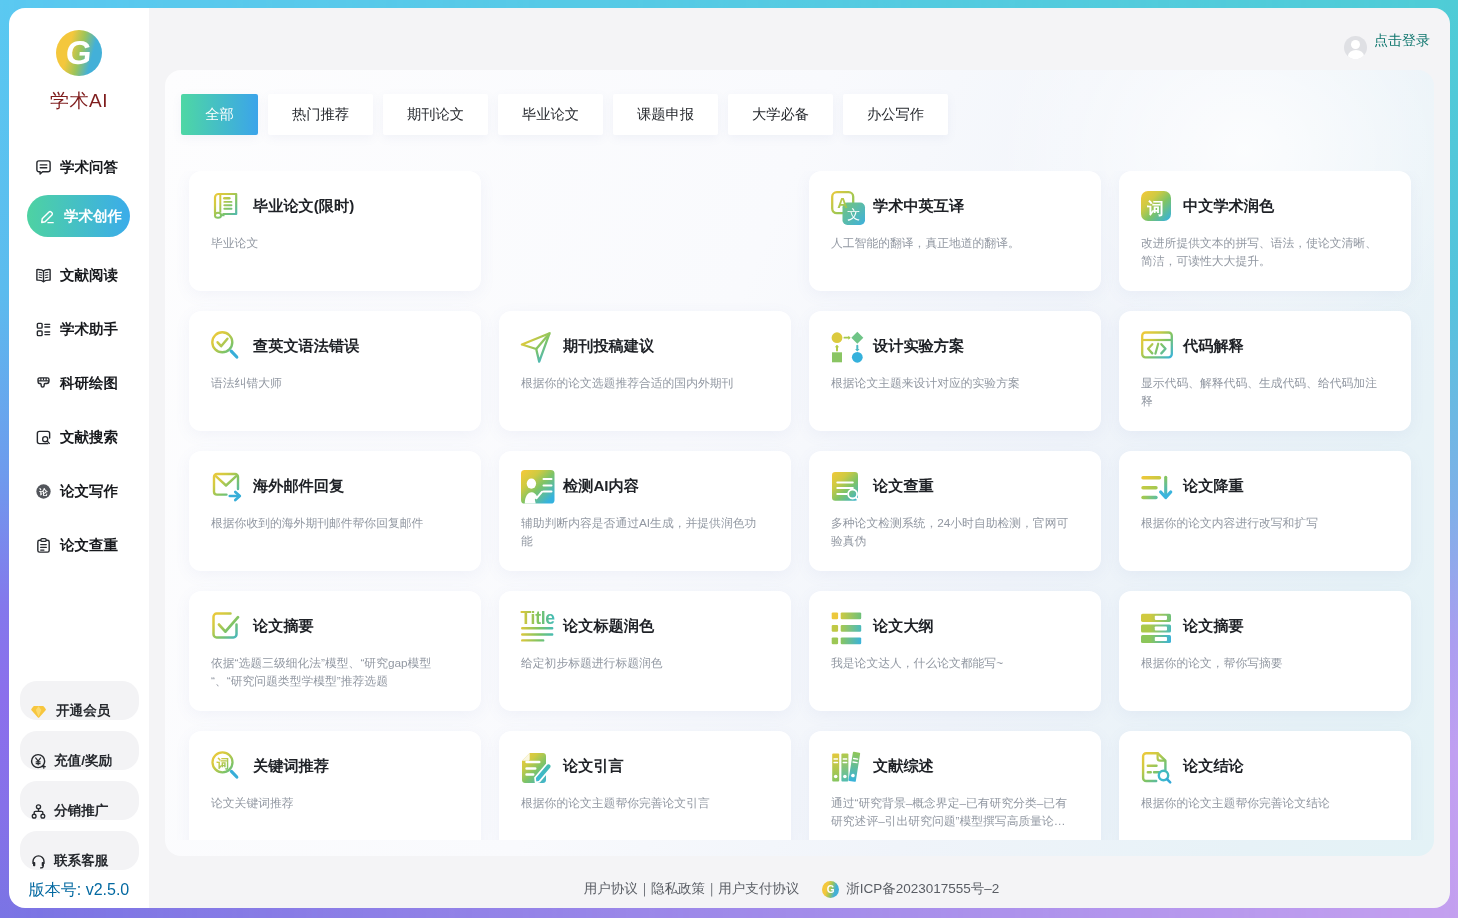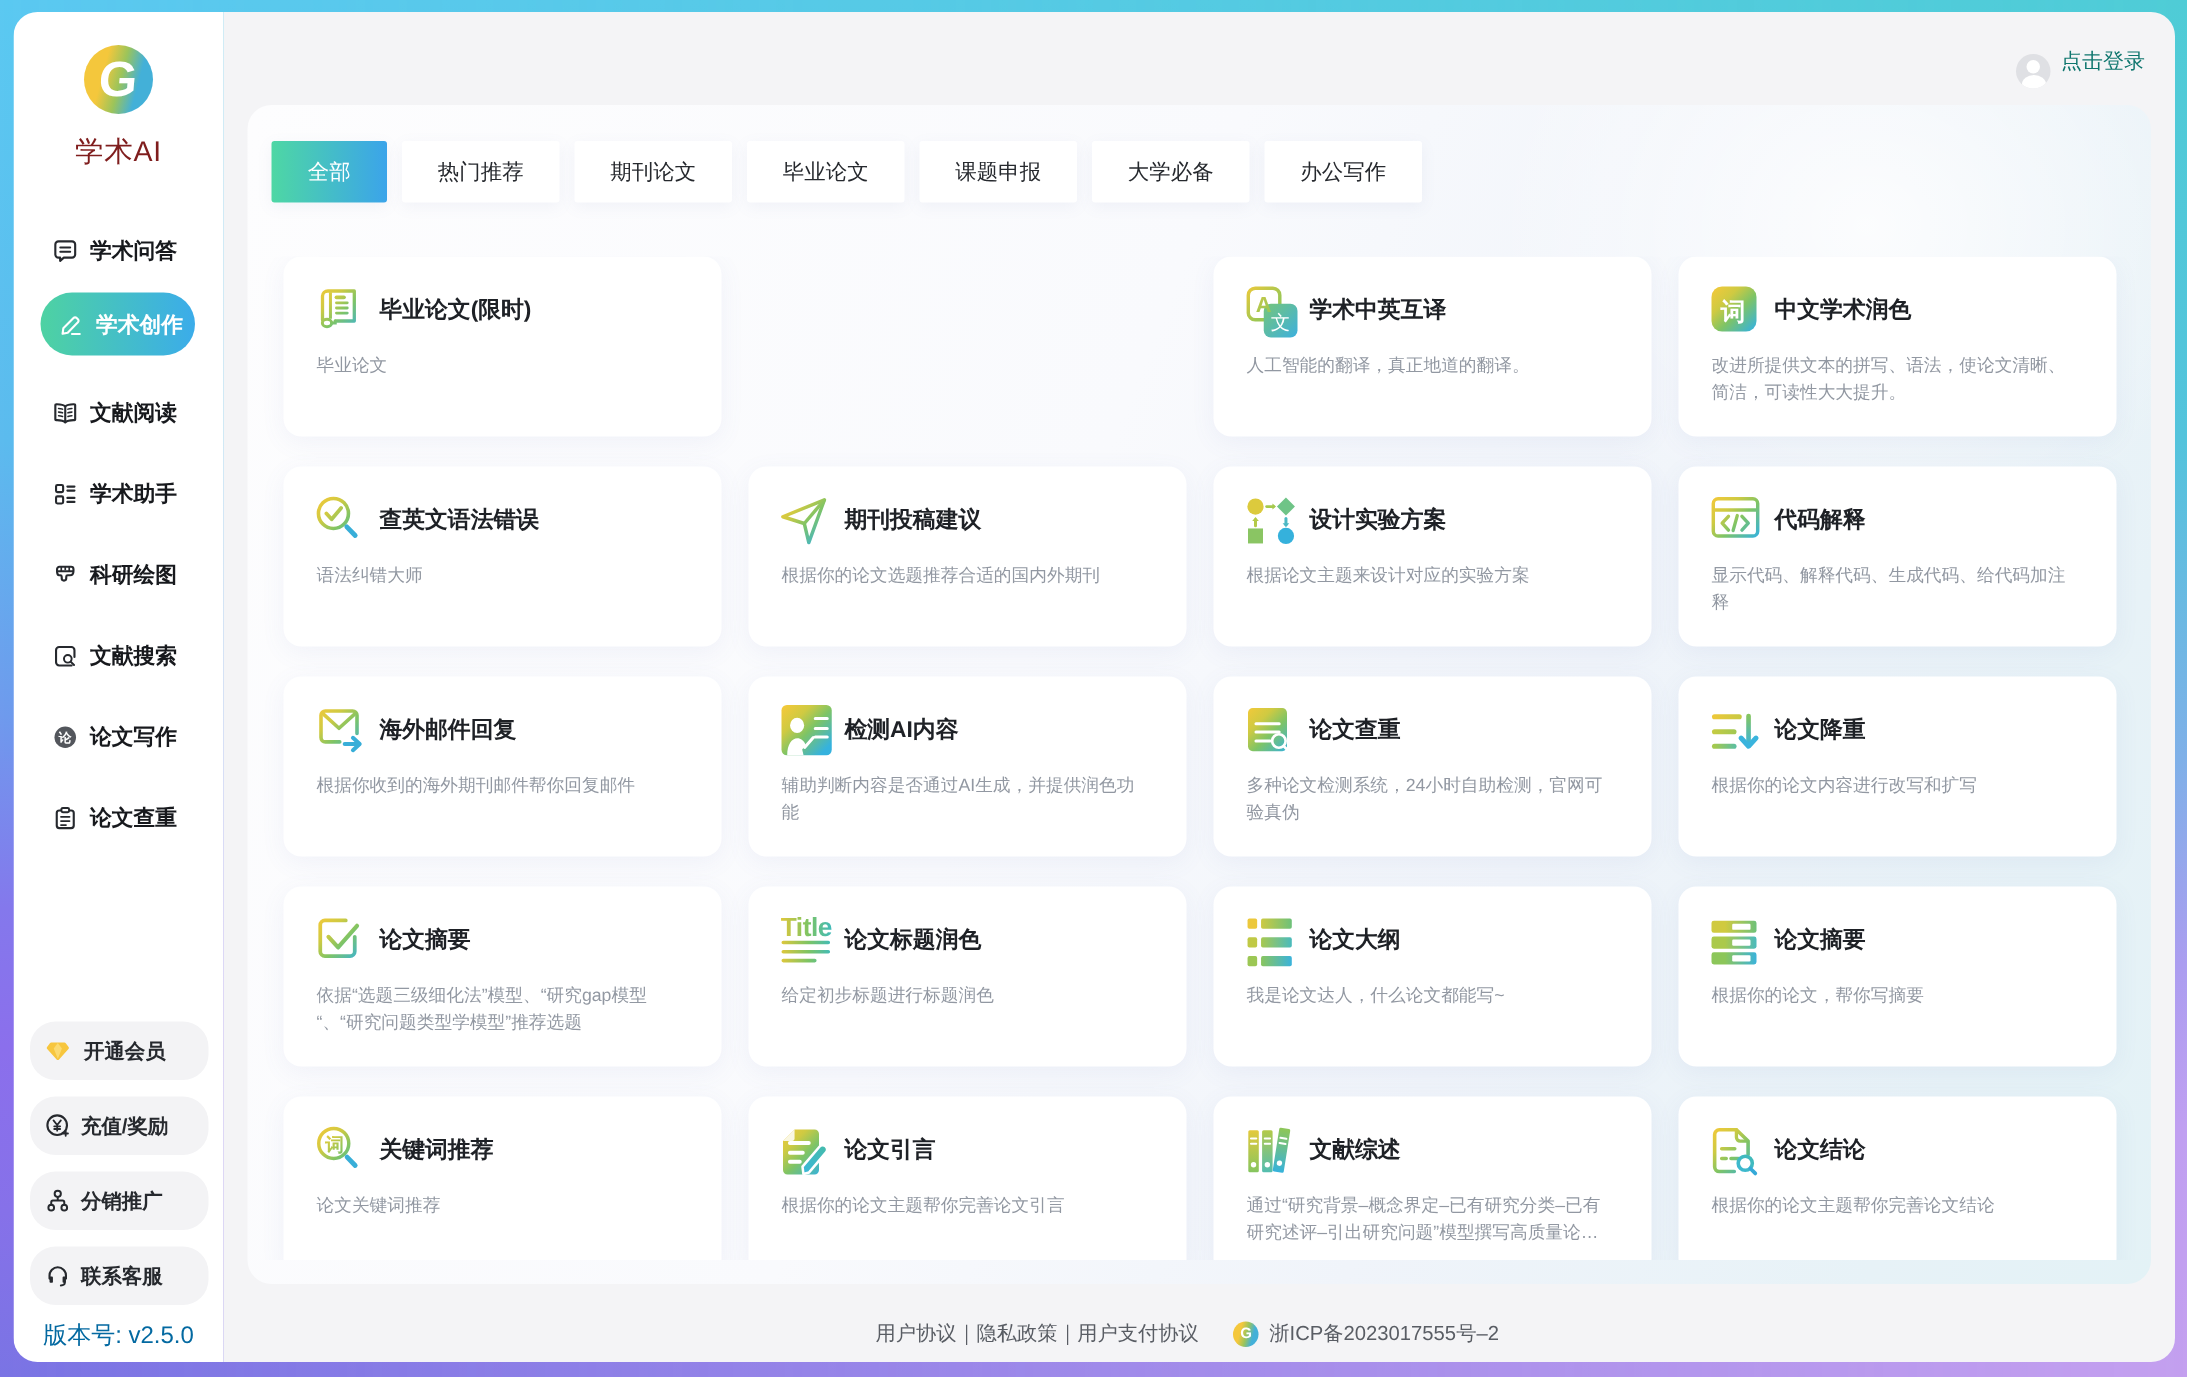--- a/index.html
+++ b/index.html
@@ -7,21 +7,21 @@
 #bg2{position:absolute;inset:0;background:linear-gradient(180deg,#4fccd6 0%,#53c3dc 32%,#7fb0e8 55%,#ab9ef0 70%,#c0a0f1 82%,#c4a0ef 100%);-webkit-mask-image:linear-gradient(to right,transparent 0%,#000 100%);mask-image:linear-gradient(to right,transparent 0%,#000 100%)}
 #app{position:absolute;left:9px;top:8px;width:1441px;height:900px;border-radius:16px;overflow:hidden;display:flex}
 #side{position:relative;width:140px;background:#fff;flex:none}
 #main{position:relative;flex:1;background:#f4f4f6}
 #logo{position:absolute;left:47px;top:22px;width:46px;height:46px;border-radius:50%;background:linear-gradient(105deg,#f4c73c 30%,#9cc45a 52%,#43b0d8 74%);display:flex;align-items:center;justify-content:center;color:#fff;font-weight:800;font-size:33px}
 #logo span{display:block;transform:skewX(-5deg)}
 #brand{position:absolute;left:0;right:0;top:80px;text-align:center;font-size:19px;font-weight:normal;color:#7f1d1d;letter-spacing:.5px}
 .mi{position:absolute;left:26px;height:34px;display:flex;align-items:center;gap:8px;font-size:14.5px;font-weight:600;color:#17191d}
 .mi svg{flex:none}
 .mi.act{left:18px;width:103px;height:42px;border-radius:21px;background:linear-gradient(90deg,#4ed2a2,#3bacea);color:#fff;padding-left:12px;gap:8px}
-.bb{position:absolute;left:11px;width:119px;height:39px;border-radius:17px;background:#f3f3f5;display:flex;align-items:center;gap:7px;padding-left:10px;font-size:13.6px;font-weight:600;color:#26292e}
+.bb{position:absolute;left:11px;width:119px;height:39px;border-radius:17px;background:#f3f3f5;display:flex;align-items:flex-end;gap:7px;padding-left:10px;font-size:13.6px;font-weight:600;color:#26292e}
 #ver{position:absolute;left:0;right:0;top:872px;text-align:center;font-size:16px;color:#0369a1}
 #login{position:absolute;right:20px;top:20px;height:38px;display:flex;align-items:center;gap:7px}
 #login .av{width:23px;height:23px;border-radius:50%;background:#dfe0e4;position:relative;overflow:hidden}
 #login .av::before{content:"";position:absolute;left:7px;top:4.5px;width:9px;height:9px;border-radius:50%;background:#fff}
 #login .av::after{content:"";position:absolute;left:3.5px;top:14.5px;width:16px;height:12px;border-radius:50%;background:#fff}
 #login .tx{font-size:14px;color:#0f766e;position:relative;top:-6px}
 #panel{position:absolute;left:16px;top:62px;width:1269px;height:786px;border-radius:16px;background:linear-gradient(112deg,#fdfdfe 0%,#f9fafd 42%,#f0f4fa 66%,#e7f2f7 88%,#e3f2f6 100%);overflow:hidden}
 #panel::before{content:"";position:absolute;right:-60px;top:-140px;width:500px;height:440px;border-radius:50%;background:radial-gradient(closest-side,rgba(255,255,255,.8),rgba(255,255,255,0))}
 #tabs{position:absolute;left:16px;top:24px;display:flex;gap:10px}
 .tab{height:41px;width:105px;border-radius:2px;background:#fff;display:flex;align-items:center;justify-content:center;font-size:14.3px;color:#26292e;box-shadow:0 3px 10px rgba(120,130,180,.08)}

